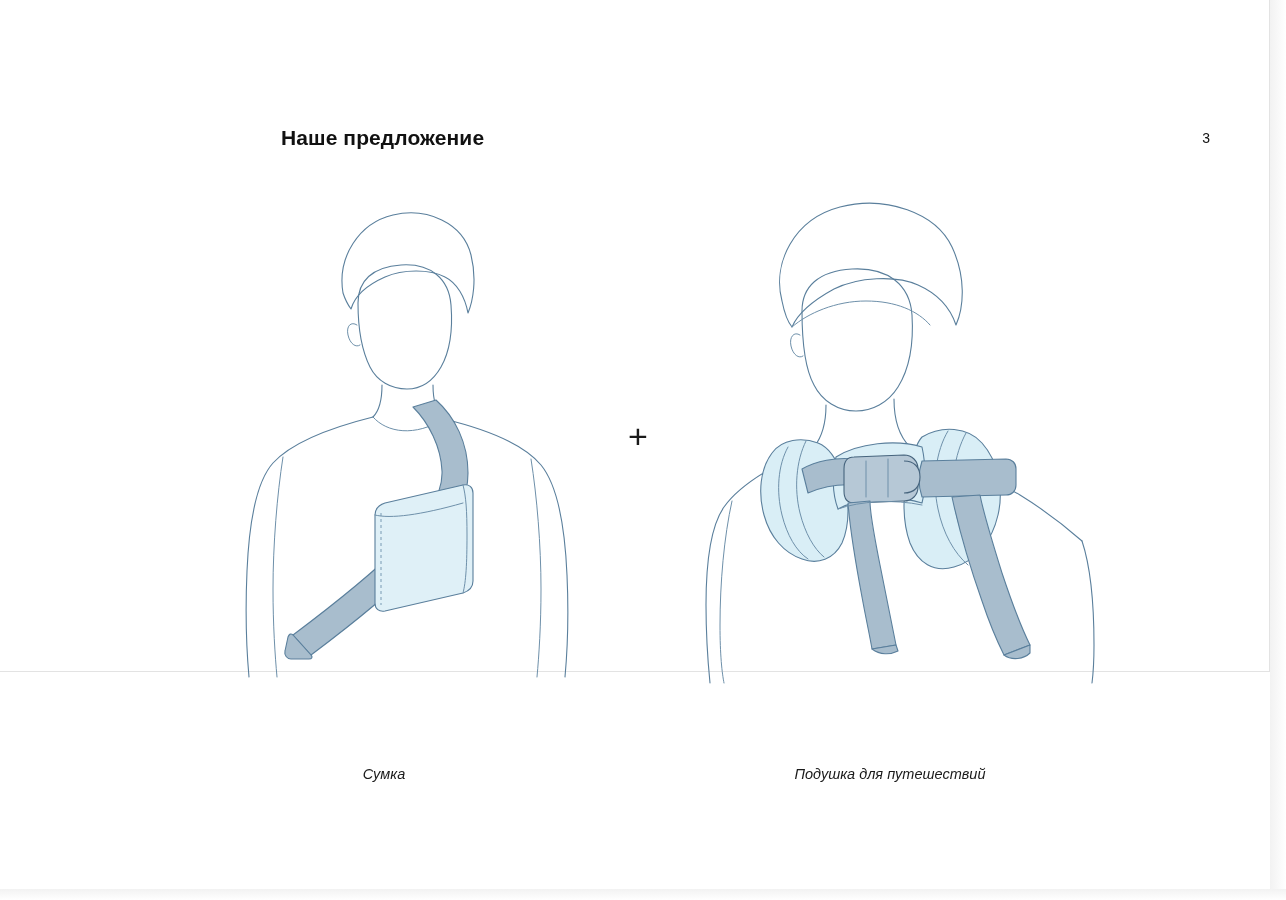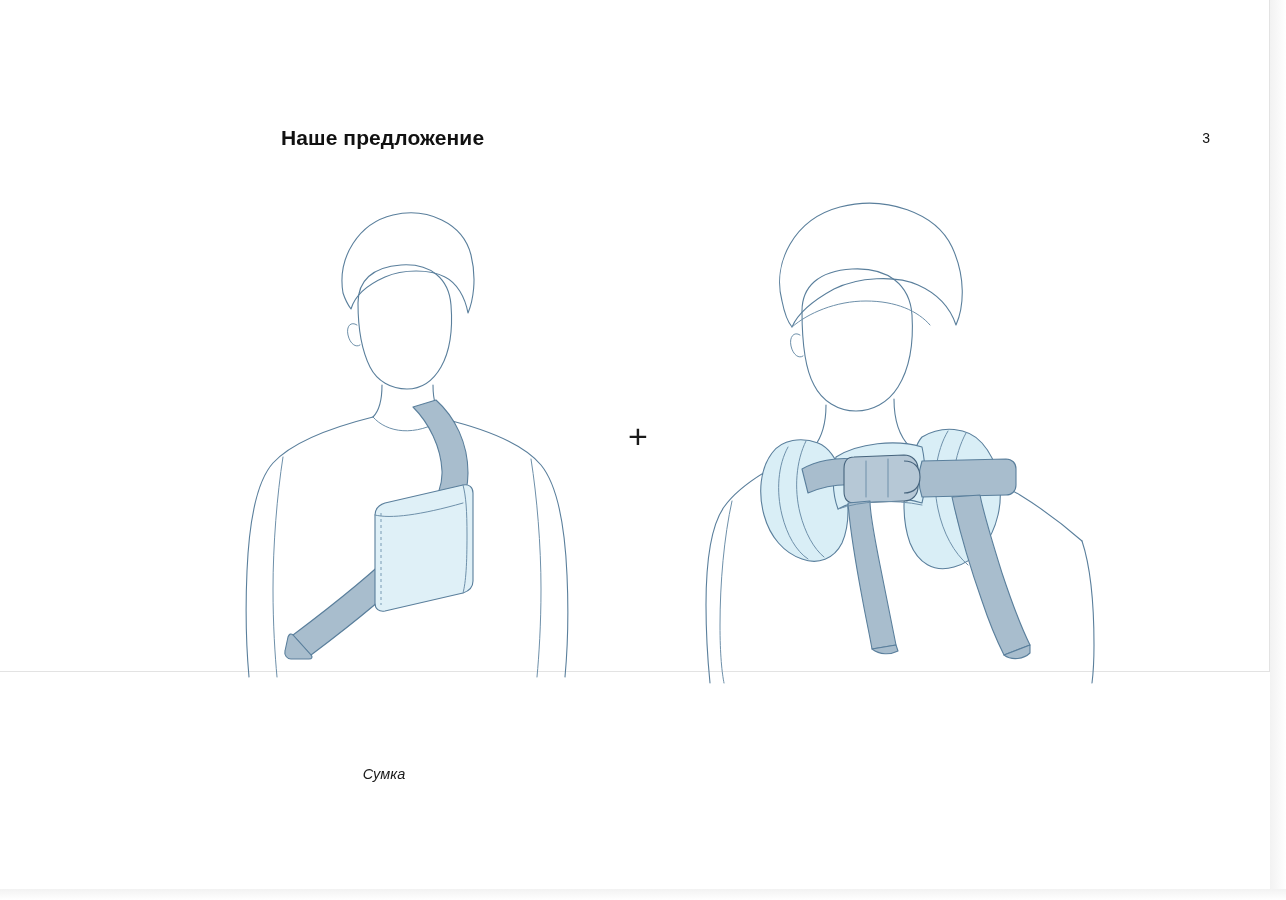--- a/index.html
+++ b/index.html
@@ -223,16 +223,17 @@
 
     <path class="strap" d="M262 312 C268 340 280 382 292 416 C300 440 308 458 314 470 L340 460 C332 444 322 418 312 388 C302 356 294 330 290 310 Z"></path>
     <path class="strap" d="M314 470 C322 476 334 474 340 468 L340 460 Z"></path>
 
     <path class="thin" d="M148 324 C170 316 204 314 232 320"></path>
   </svg>
 
   <div class="plus-sign">+</div>
 
   <div class="caption" id="caption-bag">Сумка</div>
+  <div class="caption" id="caption-pillow">Подушка для путешествий</div>
 
 </div>
 <div class="slide-shadow"></div>
 <div class="slide-shadow-bottom"></div>
 
 </body></html>

